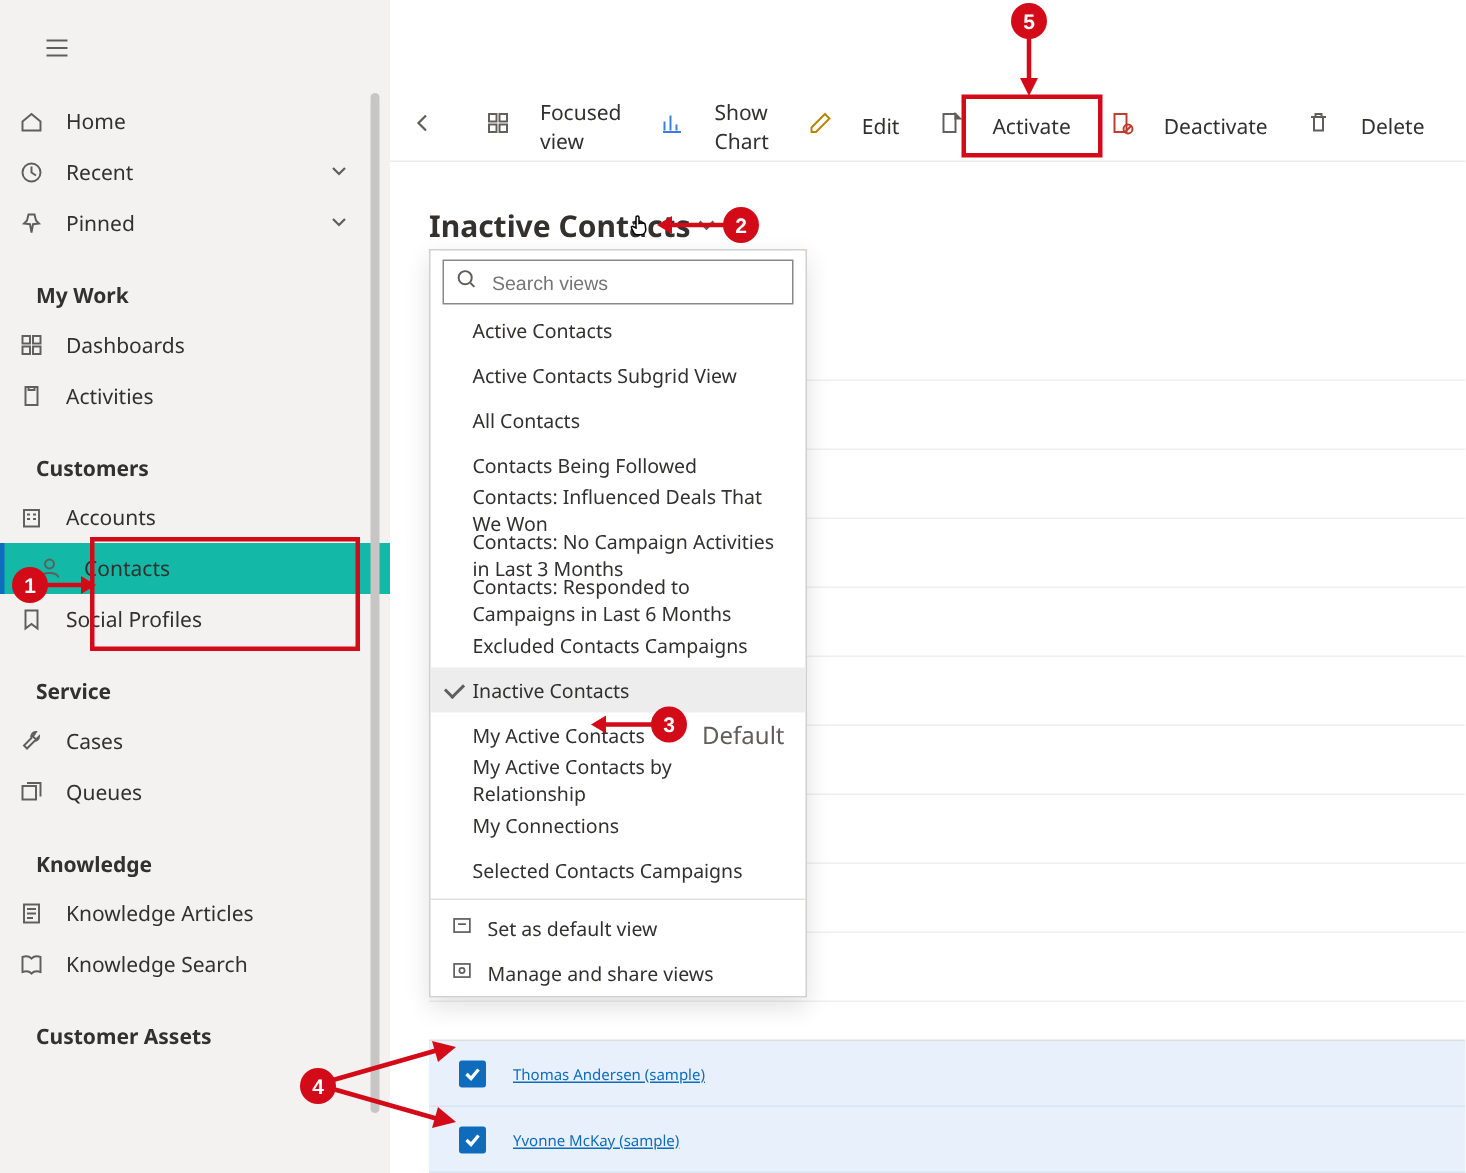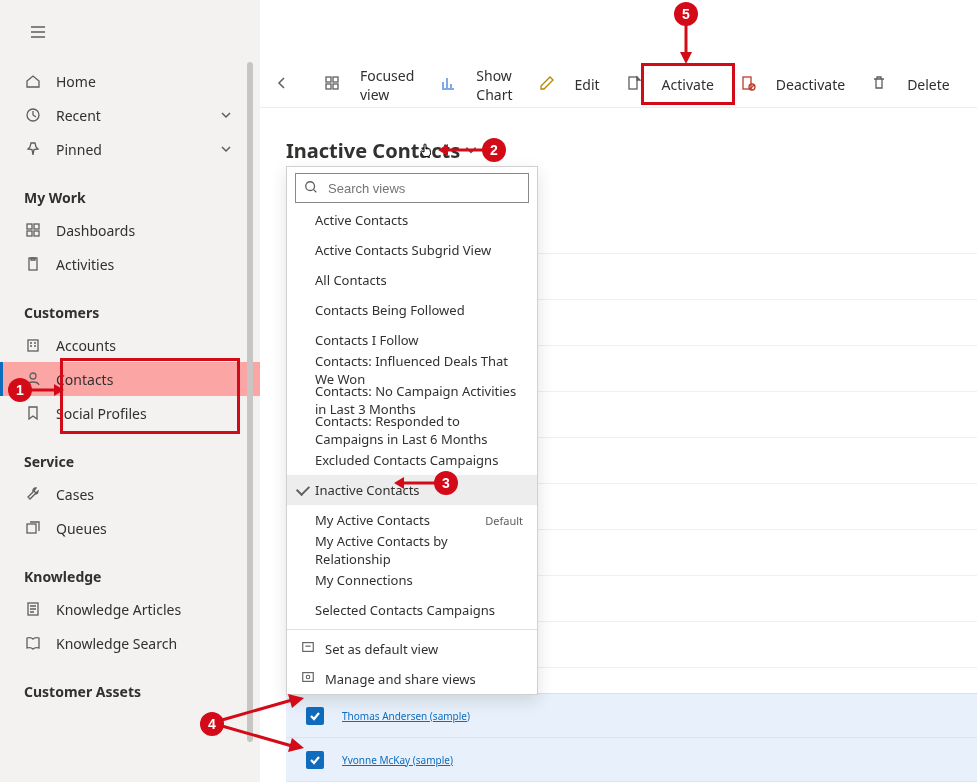--- a/index.html
+++ b/index.html
@@ -40,31 +40,31 @@
   .side-heading {
     font-weight: 700;
     font-size: 14px;
     padding: 4px 0 6px 24px;
     color: #323130;
   }
   .side-item {
     display: flex;
     align-items: center;
     height: 34px;
-    padding-left: 24px;
+    padding-left: 12px;
     gap: 14px;
     color: #323130;
     cursor: pointer;
   }
   .side-item .expander {
     margin-left: auto;
     margin-right: 28px;
   }
   .side-item.active {
-    background: #fca5a5;
+    background: #14b8a6;
     border-left: 3px solid #0f6cbd;
     padding-left: 21px;
   }
   .side-icon { width: 18px; height: 18px; display: inline-flex; align-items:center; justify-content:center; }
   .side-icon svg { width: 16px; height: 16px; stroke: #605e5c; fill: none; stroke-width: 1.3; }
   .expander svg { width: 12px; height: 12px; stroke:#605e5c; fill:none; stroke-width:1.5; }
 
   
   .cmd-bar {
     position: absolute;
@@ -145,21 +145,21 @@
   .dd-item {
     display:flex; align-items:center;
     height: 30px;
     padding: 0 14px 0 28px;
     font-size: 13px;
     cursor: pointer;
     position: relative;
   }
   .dd-item .default-tag {
     margin-left: auto;
-    font-size: 11px;
+    font-size: 16px;
     color: #605e5c;
     padding-left: 38px;
   }
   .dd-item.selected { background: #ededed; }
   .dd-item.selected::before {
     content:""; position:absolute; left:10px; top:10px;
     width:10px; height:6px;
     border-left:2px solid #605e5c; border-bottom:2px solid #605e5c;
     transform: rotate(-45deg);
   }
@@ -478,23 +478,20 @@
       <div class="dd-item">
         <span>Active Contacts Subgrid View</span>
       </div>
       <div class="dd-item">
         <span>All Contacts</span>
       </div>
       <div class="dd-item">
         <span>Contacts Being Followed</span>
       </div>
       <div class="dd-item">
-        <span>Contacts I Follow</span>
-      </div>
-      <div class="dd-item">
         <span>Contacts: Influenced Deals That We Won</span>
       </div>
       <div class="dd-item">
         <span>Contacts: No Campaign Activities in Last 3 Months</span>
       </div>
       <div class="dd-item">
         <span>Contacts: Responded to Campaigns in Last 6 Months</span>
       </div>
       <div class="dd-item">
         <span>Excluded Contacts Campaigns</span>

